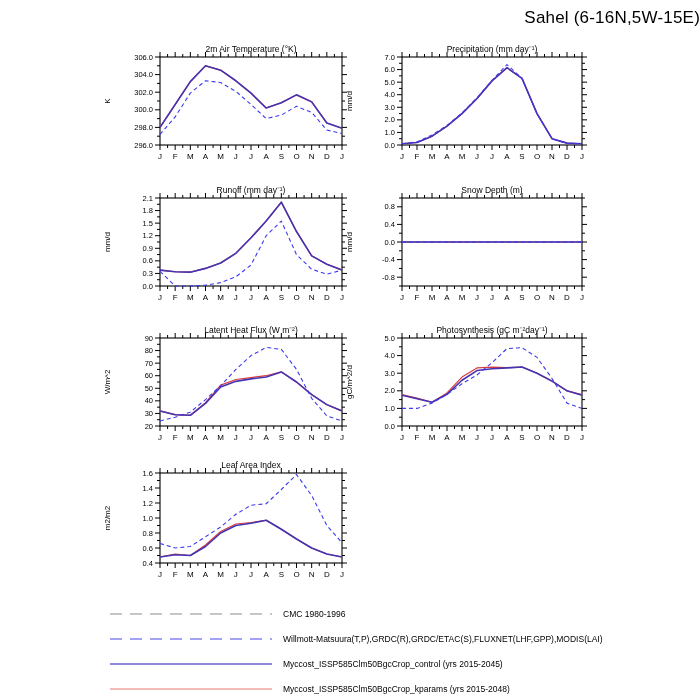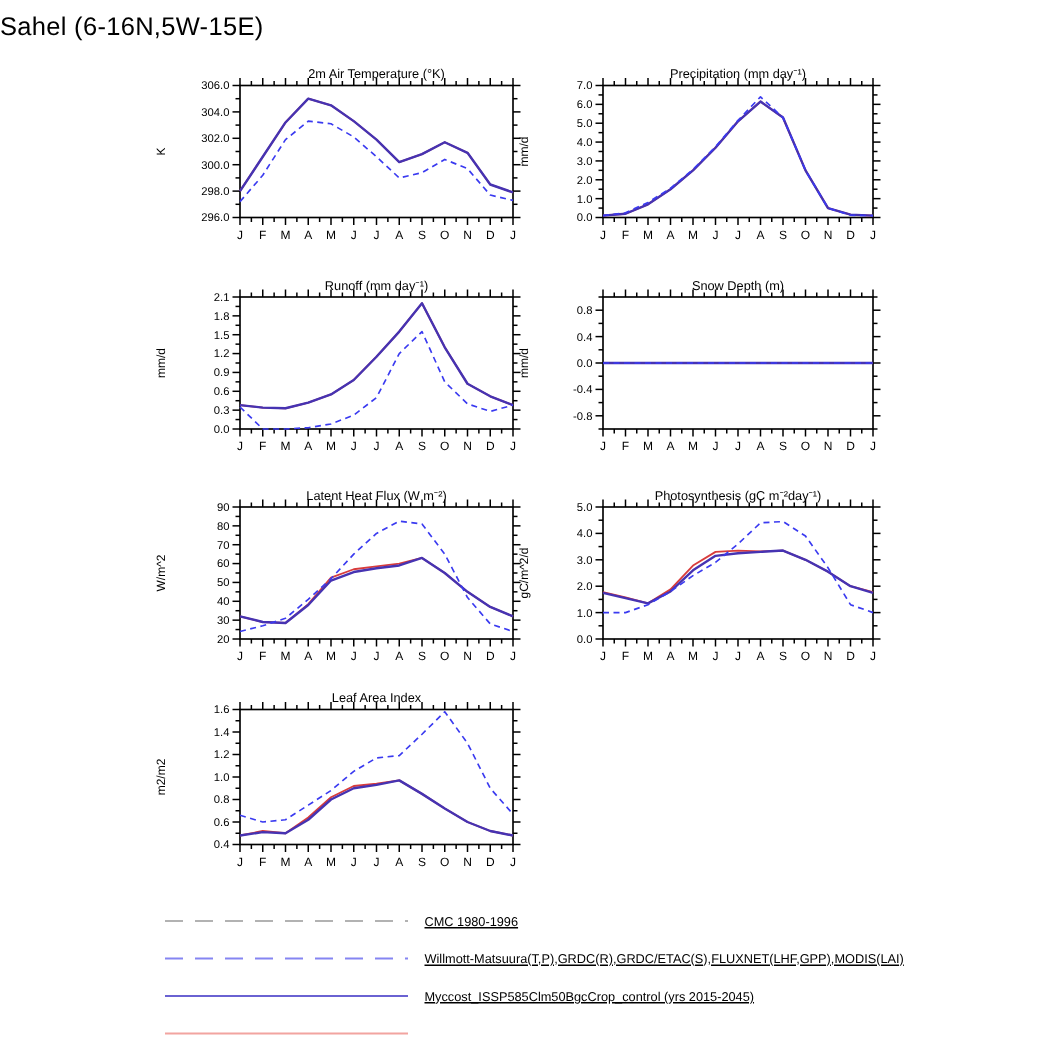--- a/index.html
+++ b/index.html
@@ -1,26 +1,26 @@
 <!DOCTYPE html>
 <html><head>
 <meta charset="utf-8">
 <style>
   html,body{margin:0;padding:0;background:#fff;}
   .figure{position:relative;width:700px;height:700px;background:#ffffff;overflow:hidden;
           font-family:"Liberation Sans",sans-serif;color:#000;}
-  #main-title{position:absolute;top:8px;left:0;width:700px;text-align:left;
+  #main-title{position:absolute;top:8px;left:0;width:700px;text-align:right;
               font-size:17px;letter-spacing:.2px;}
   #panels svg{position:absolute;overflow:visible;}
   #panels svg text{font-family:"Liberation Sans",sans-serif;fill:#000;}
   .tick-label{font-size:7.5px;}
   .month-label{font-size:8px;}
   .panel-title{font-size:8.5px;}
   .y-unit{font-size:8px;}
-  #legend{position:absolute;left:110px;top:601px;text-decoration:underline;}
+  #legend{position:absolute;left:110px;top:601px;}
   .legend-row{display:flex;align-items:center;height:25px;}
   .legend-row svg{display:block;overflow:visible;}
   .legend-label{margin-left:11px;font-size:8.5px;white-space:nowrap;}
 </style>
 </head>
 <body>
 
 <div class="figure">
   <div id="main-title">Sahel (6-16N,5W-15E)</div>
   <div id="panels">
@@ -768,15 +768,16 @@
       <div class="legend-row">
         <svg width="162" height="10" viewBox="0 0 162 10">
           <line x1="0" y1="5" x2="162" y2="5" stroke="#6a62d2" stroke-width="1.3"></line>
         </svg>
         <span class="legend-label">Myccost_ISSP585Clm50BgcCrop_control (yrs 2015-2045)</span>
       </div>
       <div class="legend-row">
         <svg width="162" height="10" viewBox="0 0 162 10">
           <line x1="0" y1="5" x2="162" y2="5" stroke="#f2a4a0" stroke-width="1.3"></line>
         </svg>
+        <span class="legend-label">Myccost_ISSP585Clm50BgcCrop_kparams (yrs 2015-2048)</span>
       </div>
     </div>
 </div>
 
 </body></html>

